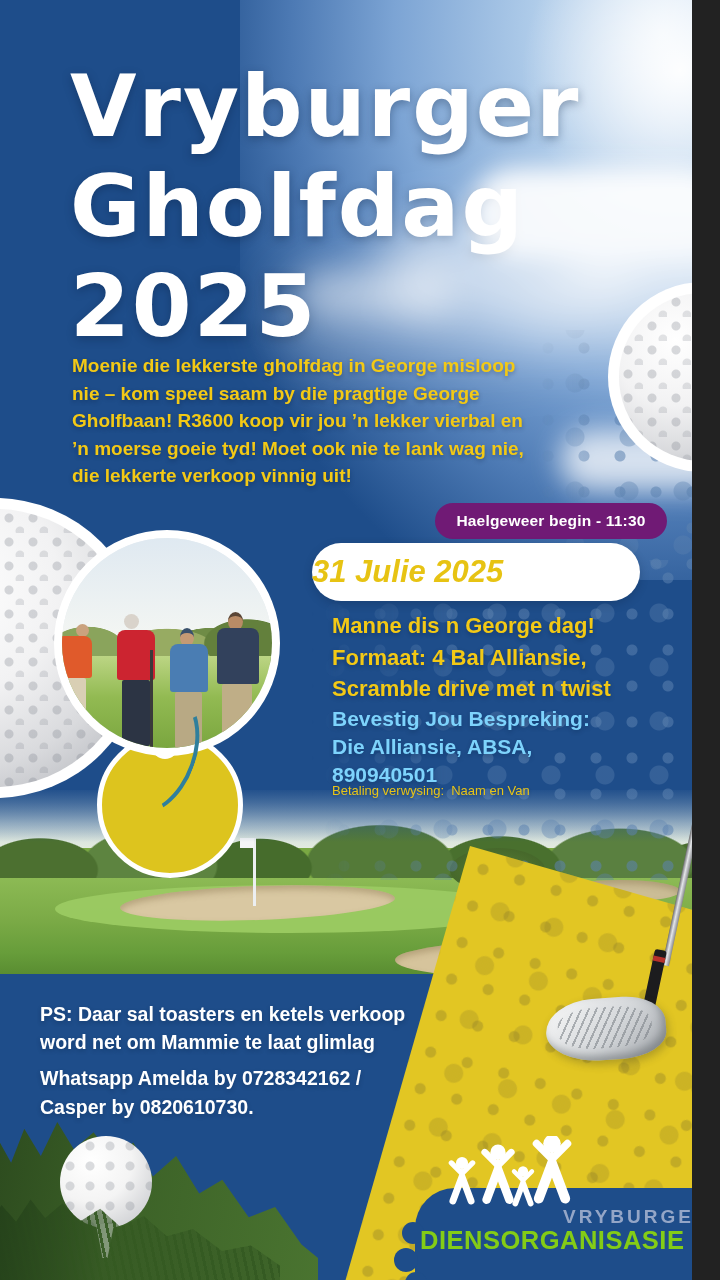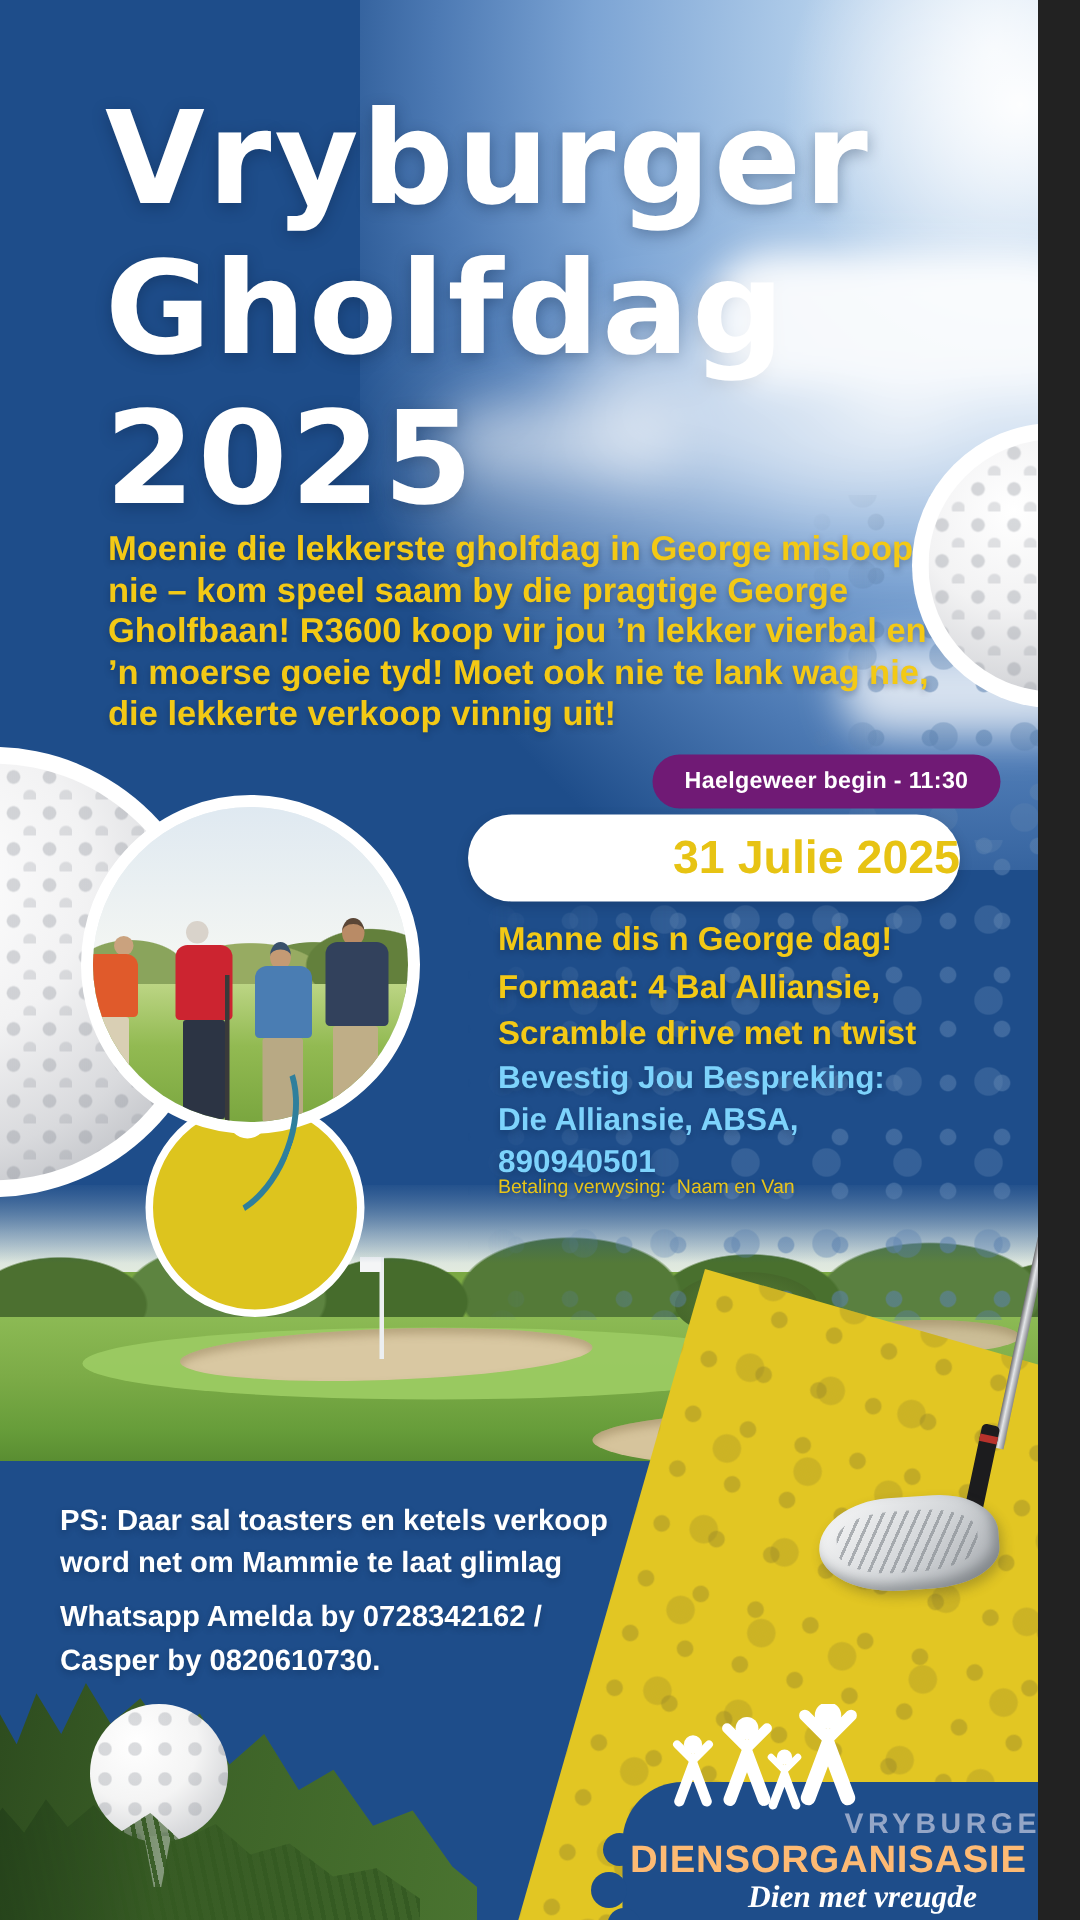--- a/index.html
+++ b/index.html
@@ -31,21 +31,21 @@
   .dots-a{left:530px;top:330px;width:190px;height:250px;z-index:2;
     -webkit-mask-image:linear-gradient(to left, #000 65%, transparent);mask-image:linear-gradient(to left, #000 65%, transparent);}
   .dots-b{left:290px;top:560px;width:430px;height:320px;z-index:4;
     -webkit-mask-image:linear-gradient(to left, #000 55%, transparent 95%);mask-image:linear-gradient(to left, #000 55%, transparent 95%);}
 
   
   .title{left:70px;top:56px;z-index:4;color:#fff;font-family:"DejaVu Sans","Liberation Sans",sans-serif;
     font-weight:800;font-size:86px;line-height:100px;letter-spacing:2px;
     text-shadow:0 3px 10px rgba(8,30,60,.35);}
   .intro{left:72px;top:352px;z-index:6;width:560px;color:#f3c915;font-weight:bold;
-    font-size:23px;line-height:27.5px;text-shadow:0 2px 4px rgba(8,30,60,.35);}
+    font-size:19px;line-height:27.5px;text-shadow:0 2px 4px rgba(8,30,60,.35);}
 
   
   .ball{border-radius:50%;background:#fff;z-index:6;}
   .ball .core{position:absolute;inset:11px;border-radius:50%;
     background-image:
       radial-gradient(circle at 9px 9px, rgba(125,130,140,.30) 4px, transparent 5px),
       radial-gradient(circle at 20px 22px, rgba(125,130,140,.22) 4px, transparent 5px),
       radial-gradient(circle at 34% 28%, #ffffff 0%, #f2f2f3 40%, #d9dadd 68%, #bcbec3 88%, #a9abb0 100%);
     background-size:24px 24px,24px 24px,100% 100%;}
   .ball-left{left:-155px;top:498px;width:300px;height:300px;}
@@ -75,22 +75,22 @@
   .teal-arc{left:116px;top:690px;width:72px;height:118px;border:4px solid transparent;
     border-right-color:#2f7f9c;border-radius:50%;transform:rotate(20deg);z-index:8;}
   .yellow-circle{left:97px;top:732px;width:136px;height:136px;border-radius:50%;
     background:#ddc41e;border:5px solid #fff;z-index:6;}
   .yellow-circle .notch{position:absolute;left:50px;top:-4px;width:26px;height:26px;border-radius:50%;background:#fff;}
 
   
   .badge{left:435px;top:503px;width:232px;height:36px;border-radius:18px;background:#701a75;
     z-index:9;color:#fff;font-weight:bold;font-size:15.5px;line-height:36px;text-align:center;letter-spacing:.2px;}
   .date-pill{left:312px;top:543px;width:328px;height:58px;border-radius:29px;background:#fff;
-    z-index:9;color:#e7c313;font-weight:bold;font-size:31px;line-height:58px;text-align:right;
-    box-shadow:0 3px 8px rgba(10,30,60,.25);}
+    z-index:9;color:#e7c313;font-weight:bold;font-size:31px;line-height:58px;text-align:left;
+    box-shadow:0 3px 8px rgba(10,30,60,.25);font-style:italic;}
 
   
   .details{left:332px;top:610px;z-index:9;color:#f3c915;font-weight:bold;font-size:22px;line-height:31.5px;
     text-shadow:0 2px 4px rgba(8,30,60,.35);}
   .booking{left:332px;top:705px;z-index:9;color:#7dd3fc;font-weight:bold;font-size:21px;line-height:28px;
     text-shadow:0 2px 4px rgba(8,30,60,.3);}
   .payment{left:332px;top:783px;z-index:9;color:#e8c418;font-weight:normal;font-size:13px;
     text-shadow:0 1px 3px rgba(8,30,60,.3);white-space:pre-wrap;}
 
   
@@ -169,21 +169,21 @@
     clip-path:polygon(0 100%,0 30%,4% 12%,9% 30%,14% 6%,19% 26%,25% 10%,31% 30%,38% 16%,45% 36%,53% 24%,61% 46%,70% 38%,80% 62%,90% 56%,100% 78%,100% 100%);}
 
   
   .logo-box{left:415px;top:1188px;width:305px;height:92px;background:#1e4d8a;
     border-radius:40px 0 0 0;z-index:9;}
   .logo-scallops{left:402px;top:1222px;width:22px;height:22px;border-radius:50%;background:#1e4d8a;z-index:9;
     box-shadow:-7px 27px 0 1px #1e4d8a, 3px 50px 0 0 #1e4d8a;}
   .family{left:438px;top:1136px;width:145px;height:94px;z-index:10;}
   .logo-small{left:563px;top:1206px;z-index:10;color:#94a6c7;font-weight:bold;
     font-size:19px;letter-spacing:3px;}
-  .logo-large{left:420px;top:1226px;z-index:10;color:#fdba74;font-weight:bold;
+  .logo-large{left:420px;top:1226px;z-index:10;color:#84cc16;font-weight:bold;
     font-size:25.5px;letter-spacing:.5px;}
   .logo-tagline{left:430px;top:1252px;width:290px;text-align:center;z-index:10;color:#fff;
     font-family:"Liberation Serif",serif;font-style:italic;font-weight:bold;font-size:21px;}
 </style>
 </head>
 <body>
 
 <div class="poster">
 
   <div class="abs sky"></div>
@@ -324,15 +324,14 @@
       </g>
       <g transform="translate(114,12) scale(1.1)">
         <circle cx="0" cy="-4" r="8" stroke="none"></circle>
         <path d="M-14,-4 L0,10 L14,-4" stroke-width="7" fill="none"></path>
         <path d="M-12,46 L0,14 L12,46" stroke-width="9" fill="none"></path>
       </g>
     </g>
   </svg>
   <div class="abs logo-small">VRYBURGER</div>
   <div class="abs logo-large">DIENSORGANISASIE</div>
-  <div class="abs logo-tagline">Dien met vreugde</div>
 
 </div>
 
 </body></html>

